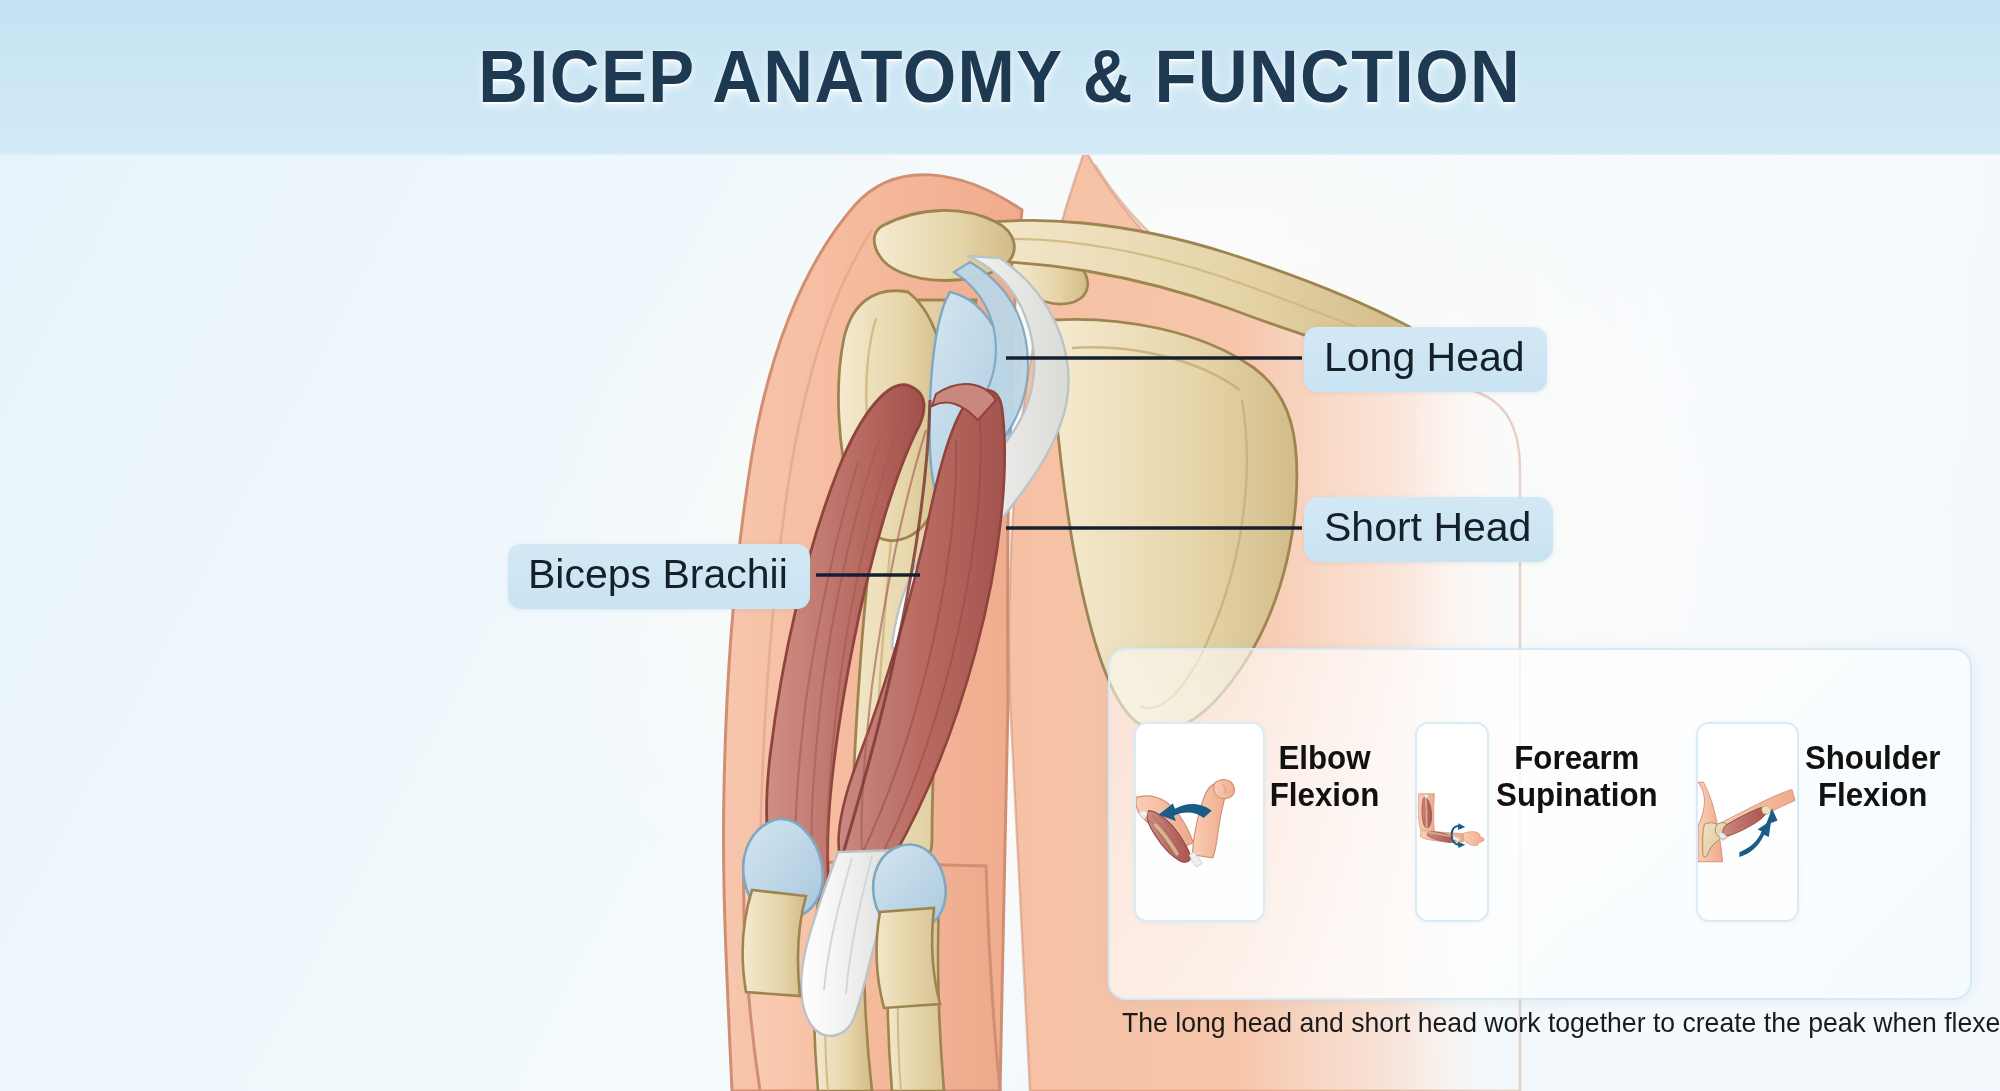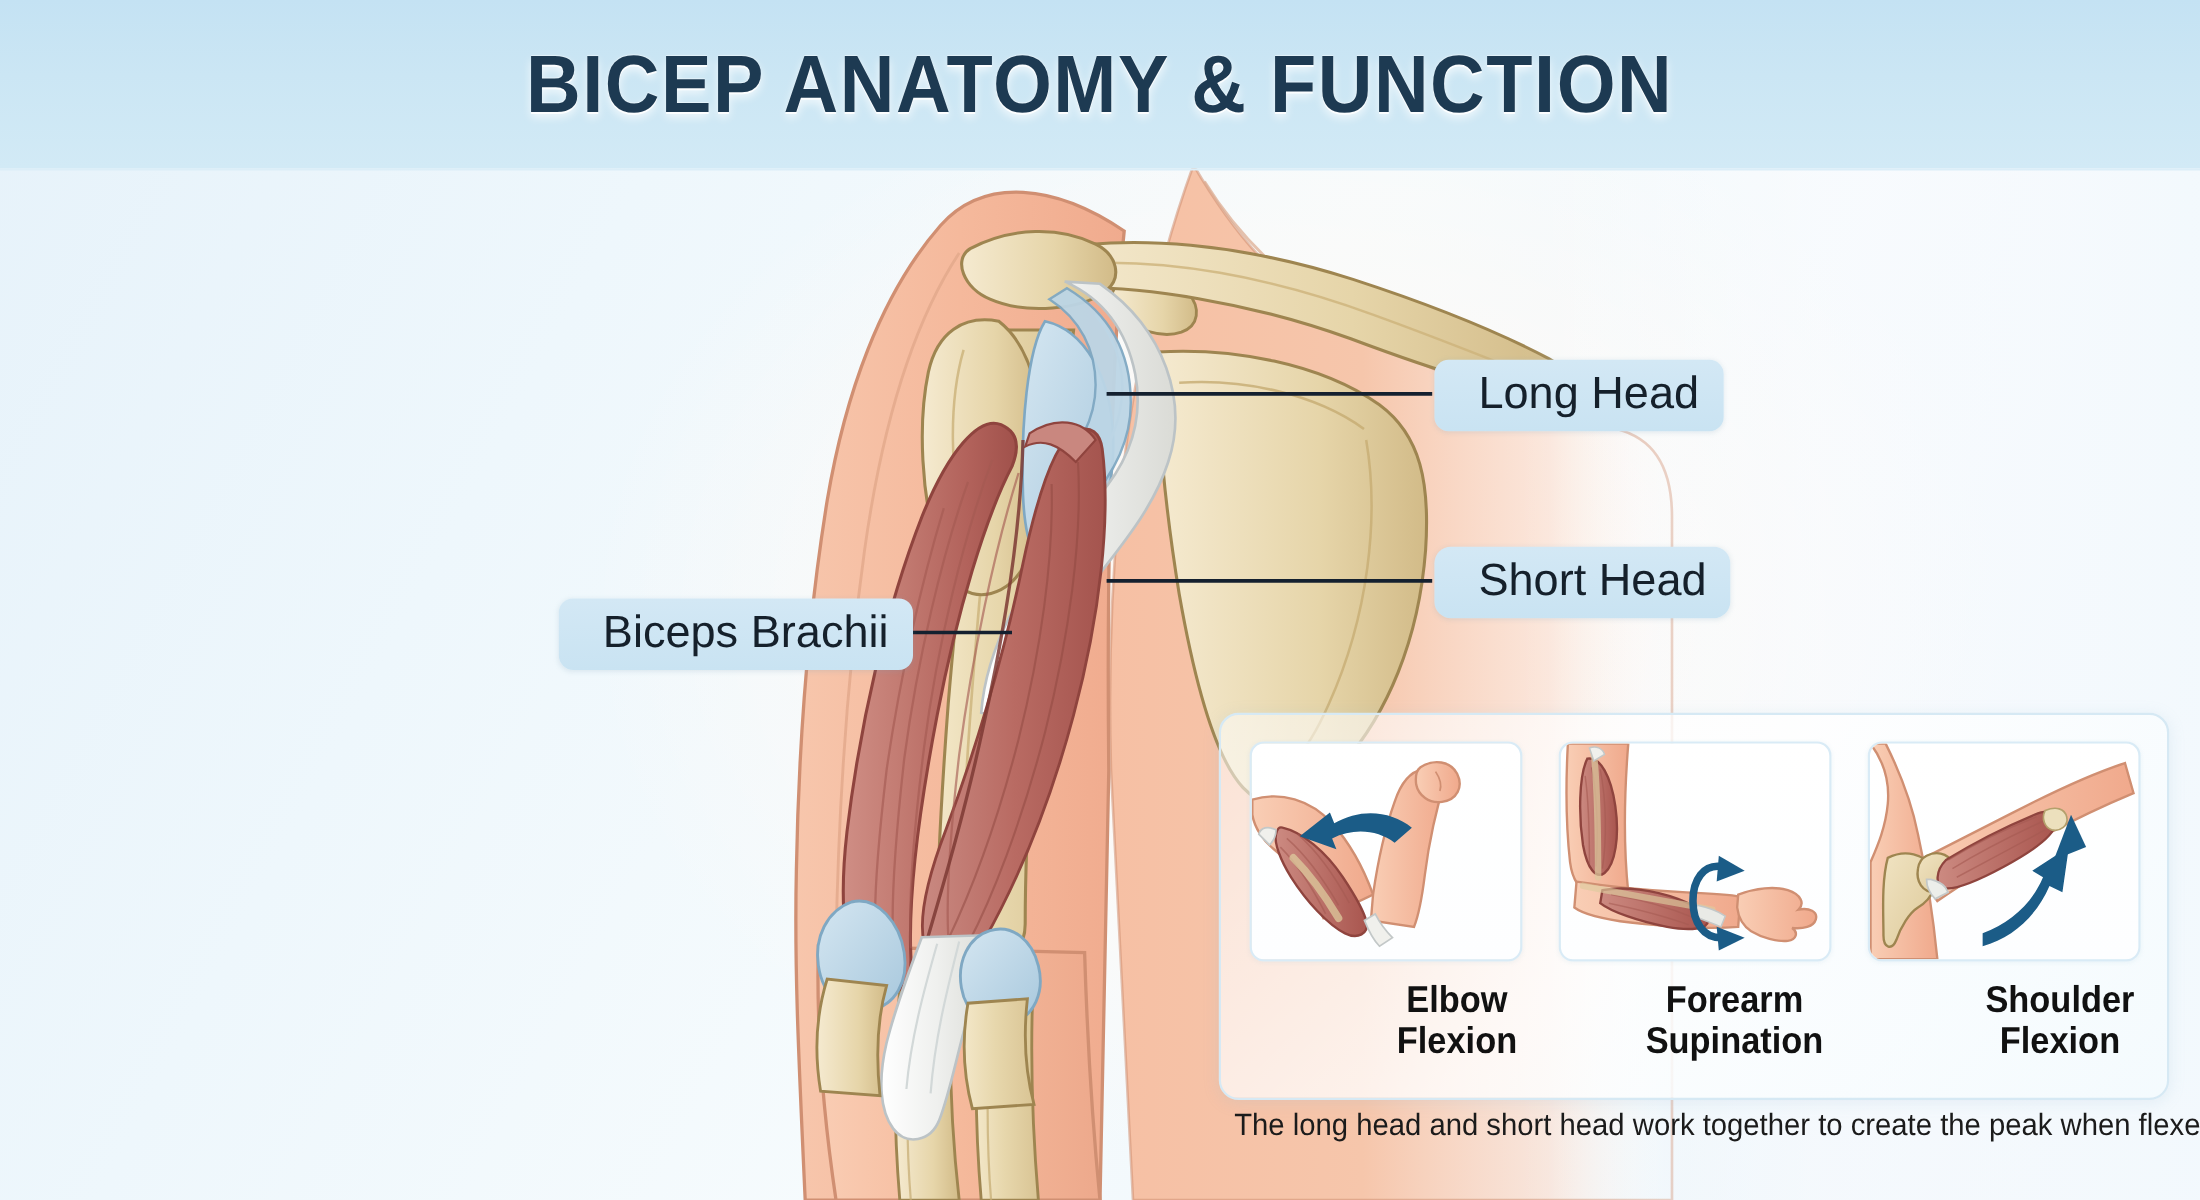--- a/index.html
+++ b/index.html
@@ -30,40 +30,40 @@
     white-space:nowrap;
   }
 
   
   .callout{
     position:absolute;
     background:linear-gradient(180deg,#d3e8f5 0%,#c9e3f2 100%);
     border-radius:13px;
     color:#15202b;
     font-size:41px;
-    padding:9px 22px 13px 40px;
+    padding:9px 22px 13px 20px;
     white-space:nowrap;
     line-height:1.05;
     box-shadow:0 1px 5px rgba(120,160,185,.18);
   }
   #lbl-long{left:1304px;top:327px;}
   #lbl-short{left:1304px;top:497px;border-radius:15px;}
   #lbl-biceps{left:508px;top:544px;text-align:center;}
 
   
   #fn-card{
     position:absolute;left:1108px;top:648px;width:864px;height:352px;
     border:2px solid #d6e9f4;border-radius:18px;
     background:linear-gradient(135deg,rgba(255,255,255,.52) 0%,rgba(255,255,255,.80) 45%,rgba(244,251,254,.88) 100%);
     box-shadow:0 2px 14px rgba(150,185,205,.17);
     box-sizing:border-box;
     display:flex;align-items:flex-start;justify-content:space-between;
     padding:24px 24px 0 24px;
   }
-  .fn-col{width:250px;display:flex;flex-direction:column;align-items:flex-end;}
+  .fn-col{width:250px;display:flex;flex-direction:row;align-items:flex-start;margin-top:48px;}
   .fn-pic{
     width:248px;height:200px;
     border:2px solid #d9ebf6;border-radius:13px;
     background:linear-gradient(180deg,#ffffff 0%,#fdfeff 100%);
     box-sizing:border-box;overflow:hidden;position:relative;
     box-shadow:0 1px 4px rgba(160,195,215,.14);
   }
   .fn-pic svg{display:block;width:100%;height:100%;}
   .fn-cap{
     margin-top:17px;text-align:center;color:#111;

